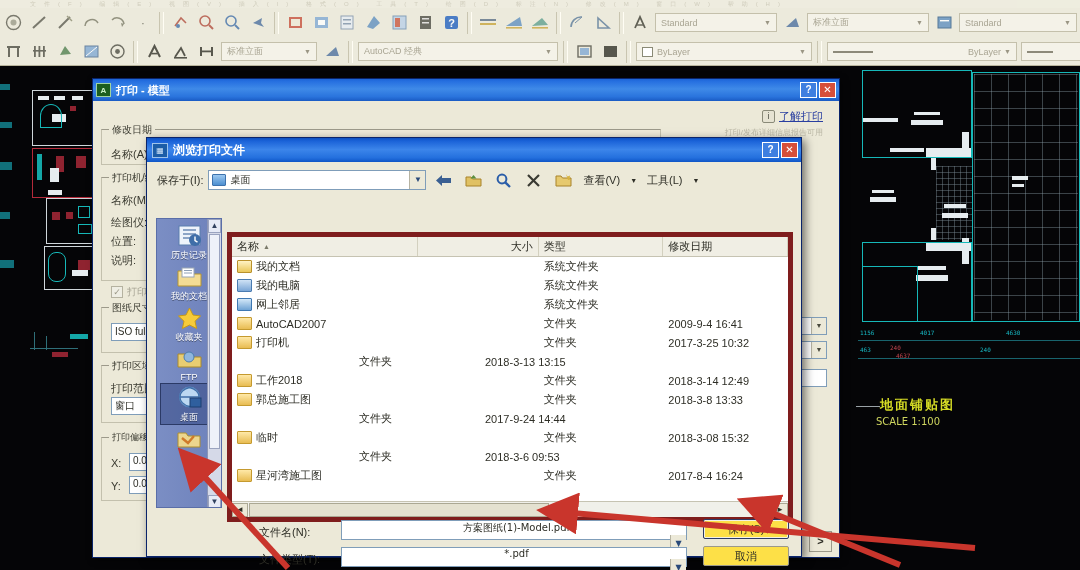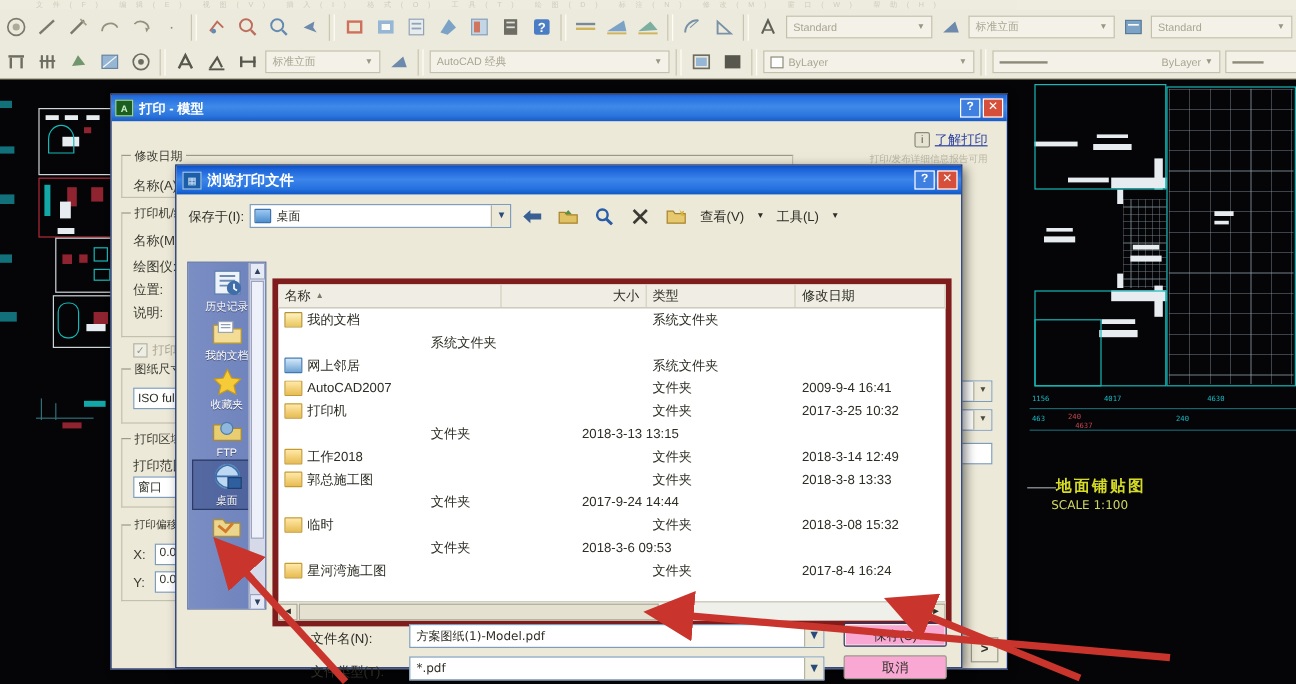--- a/index.html
+++ b/index.html
@@ -236,27 +236,28 @@
     font-size: 8px; text-align: center; line-height: 12px; color: #2e2e26;
   }
   .fl-hthumb { height: 14px; width: 300px; background: #e4e1d0; border: 1px solid #aba894; margin: 0 1px; }
 
   
   .bf-lbl { position: absolute; font-size: 11px; color: #2e2e26; white-space: nowrap; }
   .bf-input {
     position: absolute; background: #fff; border: 1px solid #7f9db9; height: 20px;
     display: flex; align-items: center; padding-left: 5px; font-size: 10px; color: #2e2e26;
     font-family: "DejaVu Sans", sans-serif;
+    flex-direction: column;
   }
   .bf-input .arw {
     margin-left: auto; width: 16px; height: 18px; background: #ece9d8;
     border-left: 1px solid #b6b3a2; font-size: 8px; text-align: center; line-height: 17px; color: #2a4a7a;
   }
   .bf-btn {
-    position: absolute; height: 20px; width: 86px; background: #f9a8d4;
+    position: absolute; height: 20px; width: 86px; background: #fde047;
     border: 1px solid #9c998a; border-radius: 2px;
     font-size: 11px; color: #2e2e26; display: flex; align-items: center; justify-content: center;
   }
   .bf-btn.default { border: 1px solid #2b3a66; box-shadow: inset 0 0 0 1px #f2f0e4; }
 
   
   .anno { position: absolute; left: 0; top: 0; width: 1080px; height: 570px; pointer-events: none; }
 </style>
 </head>
 <body>
@@ -837,20 +838,24 @@
             <div class="fl-row">
               <div class="c-name">
                 <span class="ficon mydocs"></span>
                 <span>我的文档</span>
               </div>
               <div class="c-size"></div>
               <div class="c-type">系统文件夹</div>
               <div class="c-date"></div>
             </div>
             <div class="fl-row">
+              <div class="c-name">
+                <span class="ficon mypc"></span>
+                <span>我的电脑</span>
+              </div>
               <div class="c-size"></div>
               <div class="c-type">系统文件夹</div>
               <div class="c-date"></div>
             </div>
             <div class="fl-row">
               <div class="c-name">
                 <span class="ficon net"></span>
                 <span>网上邻居</span>
               </div>
               <div class="c-size"></div>

